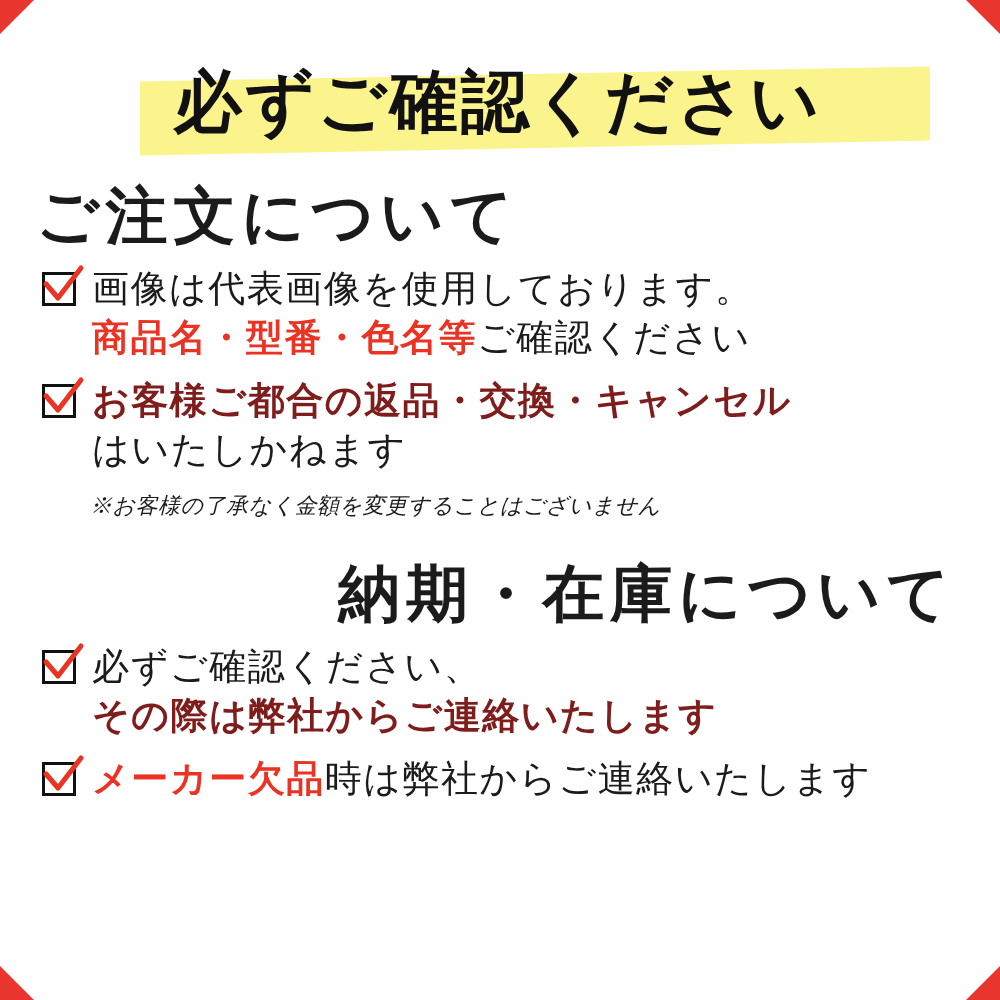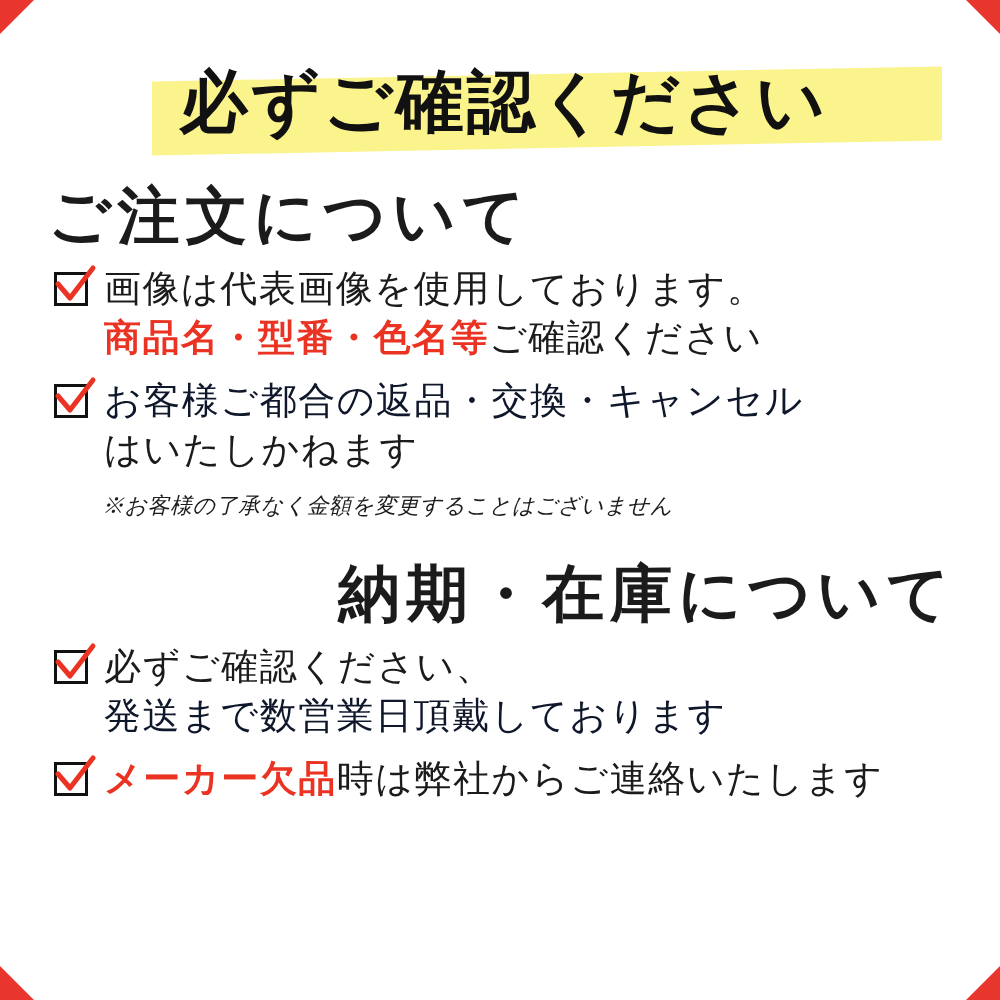--- a/index.html
+++ b/index.html
@@ -41,21 +41,21 @@
     bottom: 0; right: 0;
     border-bottom: 34px solid #e8352e;
     border-left: 34px solid transparent;
   }
 
   .page {
     position: relative;
     width: 1000px;
     height: 1000px;
     box-sizing: border-box;
-    padding: 40px 44px 0 44px;
+    padding: 40px 44px 0 32px;
   }
 
   
   .title-wrap {
     position: relative;
     height: 108px;
     margin: 8px 0 18px 0;
   }
   .title-hl {
     position: absolute;
@@ -129,22 +129,22 @@
   }
   .line {
     font-family: "DejaVu Serif", serif;
     font-size: 37px;
     line-height: 49px;
     letter-spacing: 1.5px;
     color: #1b1b1b;
     white-space: nowrap;
   }
   .line.red {
-    color: #0f172a;
-    font-weight: normal;
+    color: #7f1d1d;
+    font-weight: bold;
   }
   .line.mixed .r {
     color: #ea3323;
     font-weight: bold;
   }
   .line.mixed .k {
     color: #1b1b1b;
     font-weight: normal;
   }
   .note {
@@ -207,21 +207,21 @@
 
   <div class="item">
     <span class="check">
       <span class="box"></span>
       <svg viewBox="0 0 46 46">
           <path d="M6 20 L18 34 L41 4" stroke="#ea3323" stroke-width="5" fill="none" stroke-linecap="round" stroke-linejoin="round"></path>
         </svg>
     </span>
     <span class="lines">
       <div class="line">必ずご確認ください、</div>
-      <div class="line red">発送まで数営業日頂戴しております</div>
+      <div class="line red">その際は弊社からご連絡いたします</div>
     </span>
   </div>
 
   <div class="item">
     <span class="check">
       <span class="box"></span>
       <svg viewBox="0 0 46 46">
           <path d="M6 20 L18 34 L41 4" stroke="#ea3323" stroke-width="5" fill="none" stroke-linecap="round" stroke-linejoin="round"></path>
         </svg>
     </span>

